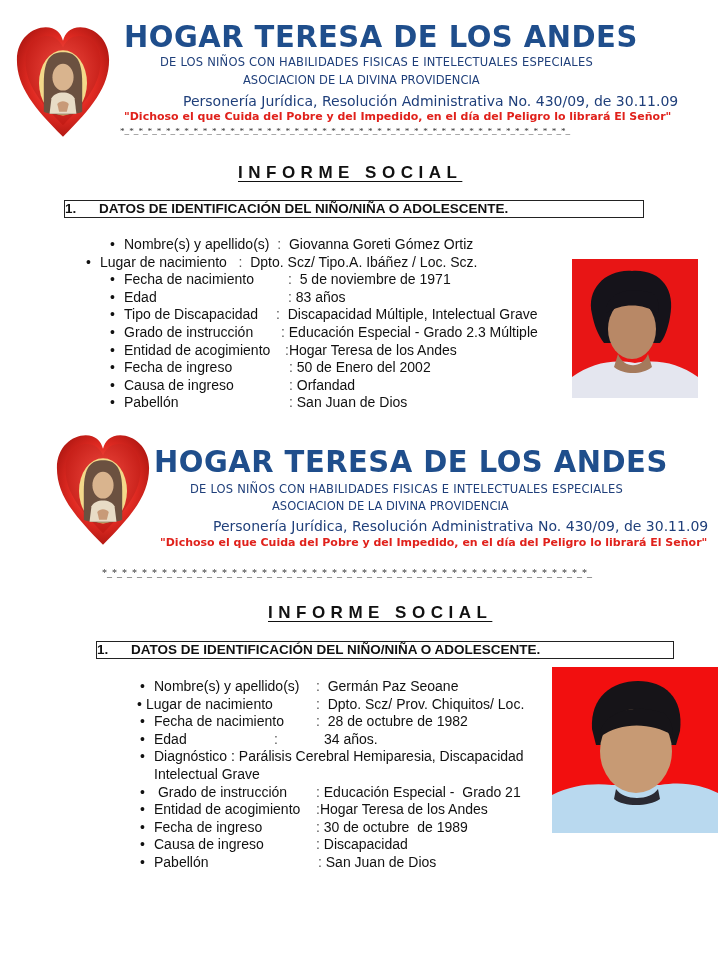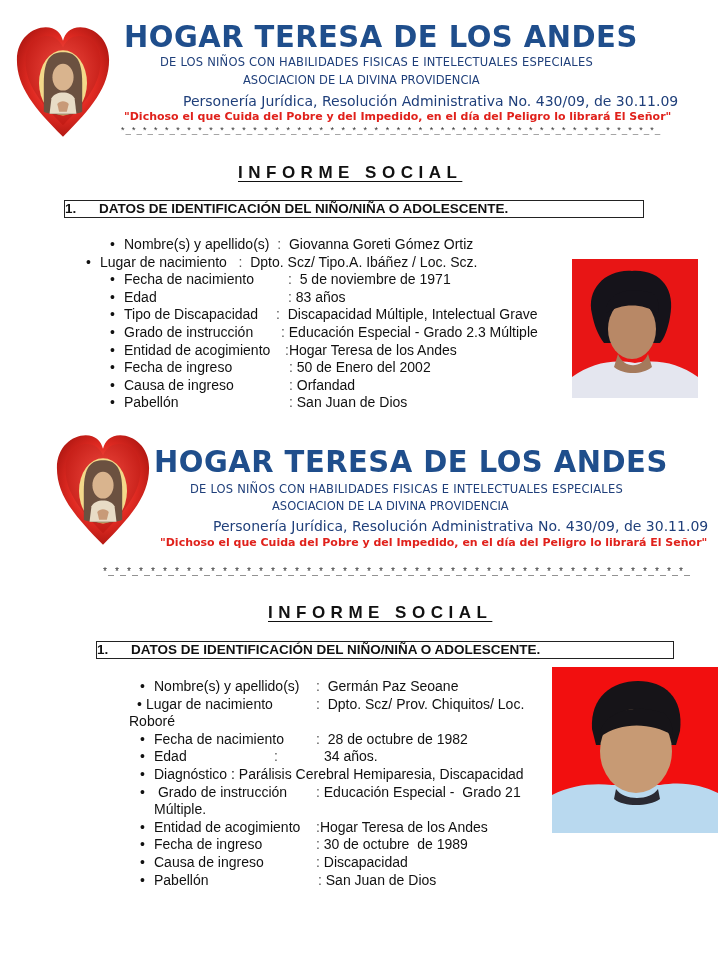--- a/index.html
+++ b/index.html
@@ -17,21 +17,21 @@
   }
   .org-line {
     position: absolute; white-space: nowrap; text-align: center;
     font-family: "DejaVu Sans", sans-serif; line-height: 1;
   }
   .org-sub { color: #1f3f7a; font-size: 11.5px; letter-spacing: 0.2px; }
   .org-assoc { color: #1f3f7a; font-size: 11.5px; }
   .org-legal { color: #1f3f7a; font-size: 14px; }
   .org-motto { color: #e0211b; font-size: 11px; font-weight: bold; }
   .stars {
-    position: absolute; font-family: Liberation Mono, monospace; font-size: 11px; color: #333;
+    position: absolute; font-family: Liberation Serif, serif; font-size: 11px; color: #333;
     white-space: nowrap; letter-spacing: 0; line-height: 1;
   }
   .report-title {
     position: absolute; font-weight: bold; font-size: 17px; letter-spacing: 5.5px;
     text-decoration: underline; text-underline-offset: 3px; white-space: nowrap;
   }
   .section-box {
     position: absolute; border: 1px solid #222; height: 18px; box-sizing: border-box;
     font-weight: bold; font-size: 13.5px; line-height: 16px; white-space: nowrap; padding-left: 0;
   }
@@ -167,41 +167,38 @@
 
   <div class="fields" style="left:0; top:258px;">
     <div class="field" style="left:154px;">
       <span class="bullet">•</span>
       <span class="label" style="width:162px">Nombre(s) y apellido(s)</span><span style="white-space:pre;color:#555">:  </span><span class="value">Germán Paz Seoane</span>
     </div>
     <div class="field" style="left:146px;">
       <span class="bullet" style="left:-9px">•</span>
       <span class="label" style="width:170px">Lugar de nacimiento</span><span style="white-space:pre;color:#555">:  </span><span class="value">Dpto. Scz/ Prov. Chiquitos/  Loc.</span>
     </div>
-    <div class="field" style="left:129px;">
-      <span>Roboré</span>
-    </div>
     <div class="field" style="left:154px;">
       <span class="bullet">•</span>
       <span class="label" style="width:162px">Fecha de nacimiento</span><span style="white-space:pre;color:#555">:  </span><span class="value">28 de octubre de 1982</span>
     </div>
     <div class="field" style="left:154px;">
       <span class="bullet">•</span>
       <span class="label" style="width:120px">Edad</span><span style="display:inline-block;width:50px;color:#555">:</span><span class="value">34 años.</span>
     </div>
     <div class="field" style="left:154px;">
       <span class="bullet">•</span>
       <span class="label">Diagnóstico : Parálisis Cerebral Hemiparesia,  Discapacidad</span>
     </div>
     <div class="field" style="left:154px;">
+      <span>Intelectual Grave</span>
+    </div>
+    <div class="field" style="left:154px;">
       <span class="bullet">•</span>
       <span class="label" style="width:162px; white-space:pre"> Grado de instrucción</span><span style="white-space:pre;color:#555">: </span><span class="value" style="white-space:pre">Educación Especial -  Grado 21</span>
-    </div>
-    <div class="field" style="left:154px;">
-      <span>Múltiple.</span>
     </div>
     <div class="field" style="left:154px;">
       <span class="bullet">•</span>
       <span class="label" style="width:162px">Entidad de acogimiento</span><span style="white-space:pre;color:#555">:</span><span class="value">Hogar Teresa de los Andes</span>
     </div>
     <div class="field" style="left:154px;">
       <span class="bullet">•</span>
       <span class="label" style="width:162px">Fecha de ingreso</span><span style="white-space:pre;color:#555">: </span><span class="value" style="white-space:pre">30 de octubre  de 1989</span>
     </div>
     <div class="field" style="left:154px;">

